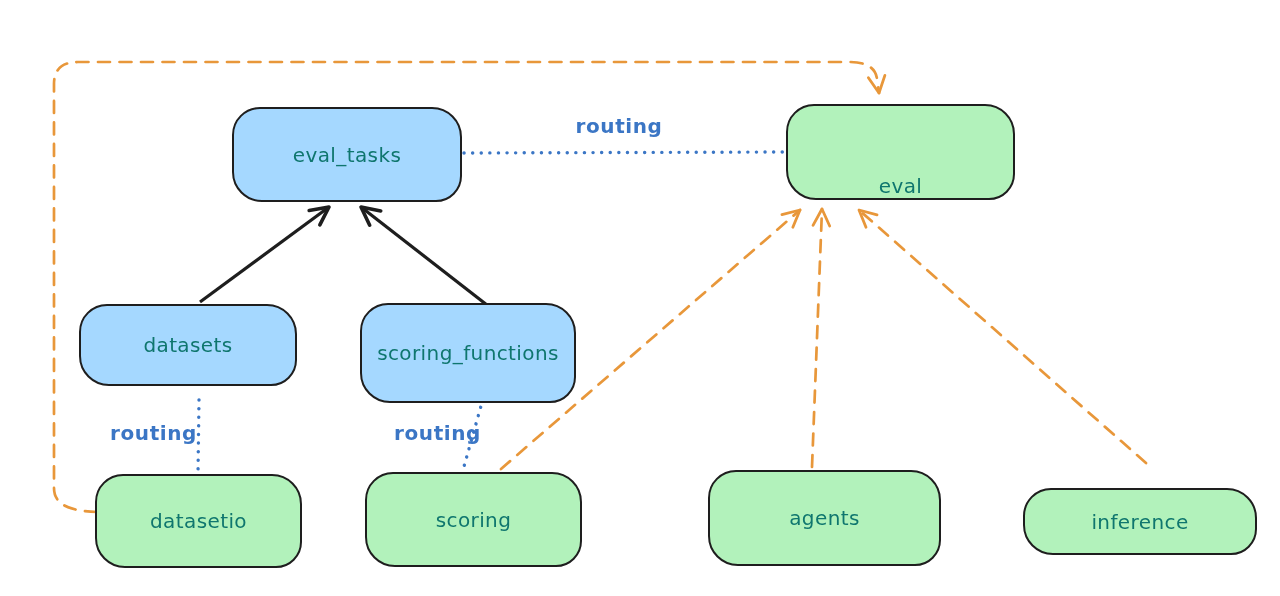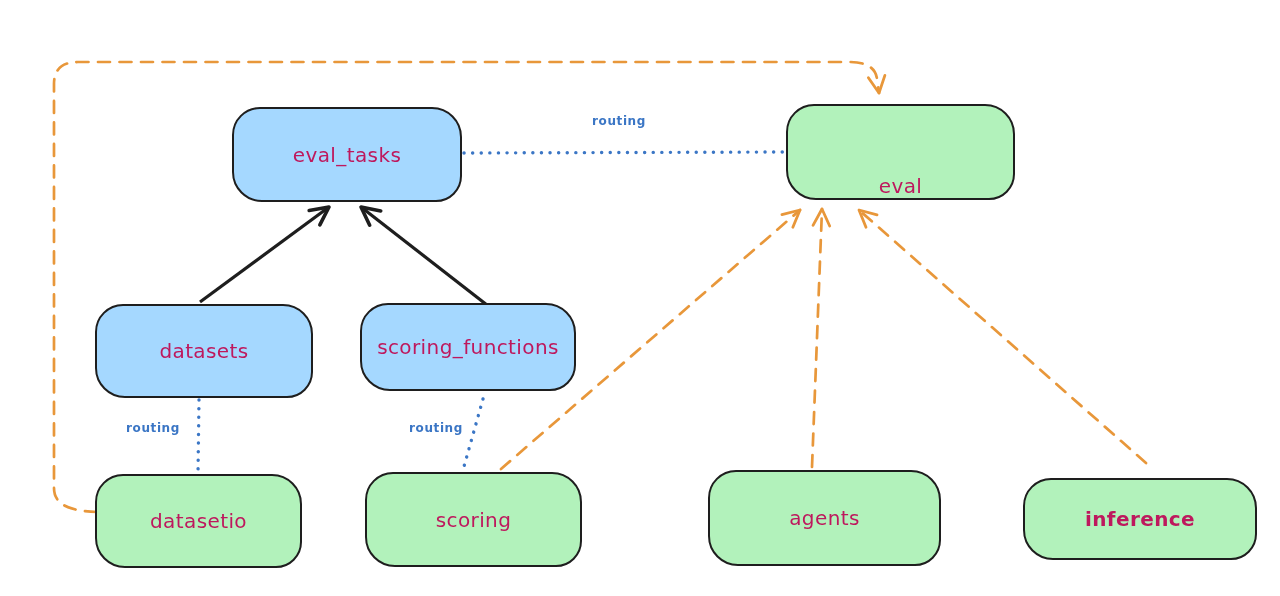--- a/index.html
+++ b/index.html
@@ -14,27 +14,27 @@
   .node{
     position:absolute;
     box-sizing:border-box;
     border:2.6px solid #1e1e1e;
     border-radius:28px 30px 26px 30px;
     display:flex;align-items:center;justify-content:center;
     z-index:2;
   }
   .node-label{
     font-size:20px;
-    color:#be185d;
+    color:#0f766e;
     letter-spacing:0.4px;
     white-space:nowrap;
   }
   .edge-label{
     position:absolute;
-    font-size:12px;
+    font-size:20px;
     font-weight:600;
     letter-spacing:0.6px;
     text-align:center;
     z-index:3;
     white-space:nowrap;
   }
   .edge{fill:none;}
   .edge-black{stroke:#1e1e1e;stroke-width:3.2px;}
   .edge-blue-dotted{
     stroke:#3b76c5;stroke-width:3.4px;
@@ -80,41 +80,41 @@
   </svg>
 
   <div class="node" style="left: 232px; top: 107px; width: 230px; height: 95px; background-color: rgb(165, 216, 255);">
     <span class="node-label">eval_tasks</span>
   </div>
 
   <div class="node" style="left: 786px; top: 104px; width: 229px; height: 96px; background-color: rgb(178, 242, 187); align-items: flex-end;">
     <span class="node-label">eval</span>
   </div>
 
-  <div class="node" style="left: 95px; top: 304px; width: 218px; height: 94px; background-color: rgb(165, 216, 255); text-align: center;">
+  <div class="node" style="left: 79px; top: 304px; width: 218px; height: 82px; background-color: rgb(165, 216, 255); text-align: center;">
     <span class="node-label">datasets</span>
   </div>
 
-  <div class="node" style="left: 360px; top: 303px; width: 216px; height: 88px; background-color: rgb(165, 216, 255);">
+  <div class="node" style="left: 360px; top: 303px; width: 216px; height: 100px; background-color: rgb(165, 216, 255);">
     <span class="node-label">scoring_functions</span>
   </div>
 
   <div class="node" style="left: 95px; top: 474px; width: 207px; height: 94px; background-color: rgb(178, 242, 187);">
     <span class="node-label">datasetio</span>
   </div>
 
   <div class="node" style="left: 708px; top: 470px; width: 233px; height: 96px; background-color: rgb(178, 242, 187);">
     <span class="node-label">agents</span>
   </div>
 
   <div class="node" style="left: 365px; top: 472px; width: 217px; height: 95px; background-color: rgb(178, 242, 187);">
     <span class="node-label">scoring</span>
   </div>
 
-  <div class="node" style="left: 1023px; top: 478px; width: 234px; height: 82px; background-color: rgb(178, 242, 187); font-weight: bold;">
+  <div class="node" style="left: 1023px; top: 488px; width: 234px; height: 67px; background-color: rgb(178, 242, 187);">
     <span class="node-label">inference</span>
   </div>
 
   <div class="edge-label" style="left: 574px; top: 114px; width: 90px; color: rgb(59, 118, 197);">routing</div>
 
   <div class="edge-label" style="left: 110px; top: 421px; width: 86px; color: rgb(59, 118, 197);">routing</div>
 
   <div class="edge-label" style="left: 394px; top: 421px; width: 84px; color: rgb(59, 118, 197);">routing</div>
 
 </div>

